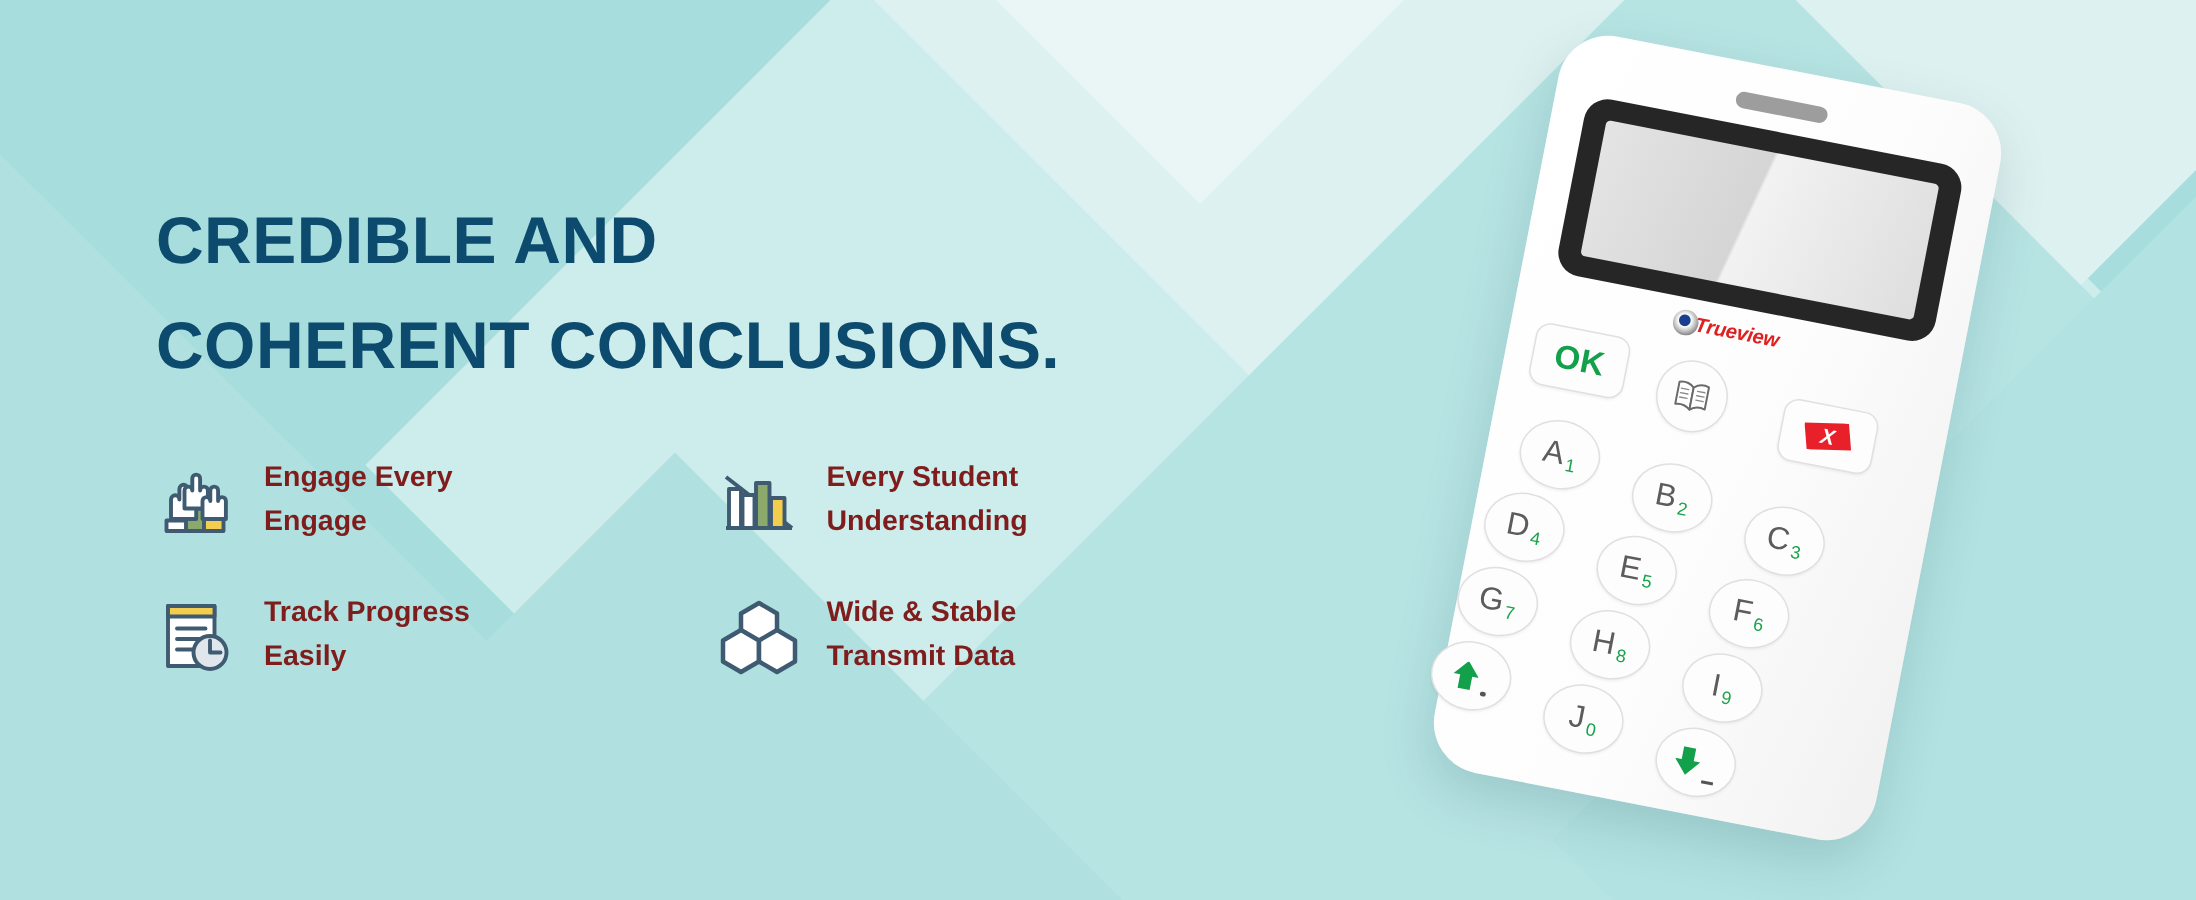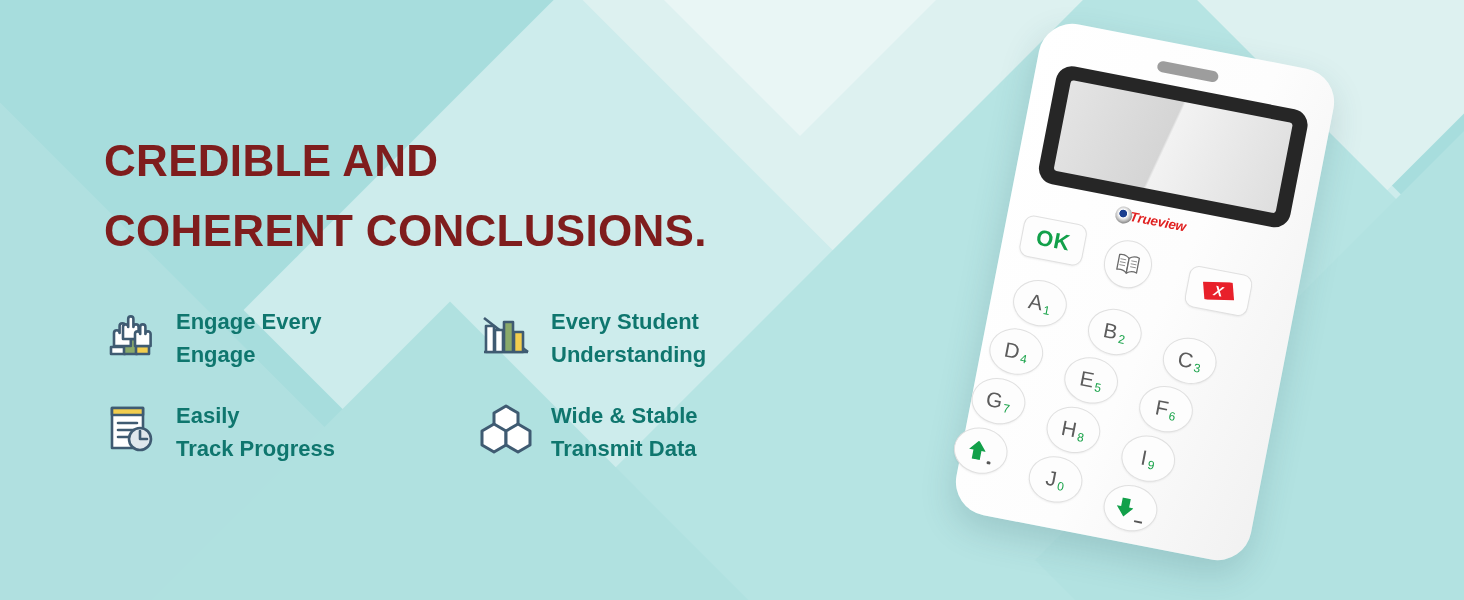--- a/index.html
+++ b/index.html
@@ -67,21 +67,21 @@
     width: 700px; height: 700px;
     background: #b2e2e1;
     transform: rotate(45deg);
   }
 
   
   .headline {
     position: absolute;
     left: 104px;
     top: 97px;
-    color: #7f1d1d;
+    color: #0c4a6e;
     font-size: 44px;
     font-weight: bold;
     letter-spacing: 0.3px;
     line-height: 1.58;
     text-transform: uppercase;
   }
   .headline-line { display: block; white-space: nowrap; }
 
   
   .features {
@@ -99,22 +99,22 @@
   }
   .feature-icon {
     width: 62px;
     height: 68px;
     flex: 0 0 62px;
     display: flex;
     align-items: center;
     justify-content: center;
   }
   .feature-text {
-    color: #0f766e;
-    font-size: 22px;
+    color: #7f1d1d;
+    font-size: 19px;
     font-weight: bold;
     line-height: 1.52;
     padding-top: 5px;
     padding-left: 14px;
   }
   .feature-text span { display: block; white-space: nowrap; }
 
   
   .device-wrap {
     position: absolute;
@@ -291,22 +291,22 @@
           <g stroke="#3f5b72" stroke-width="2.6" stroke-linejoin="round" fill="none">
             <rect x="9" y="8" width="31" height="40" fill="#ffffff"></rect>
             <rect x="9" y="8" width="31" height="7" fill="#f2cd4e"></rect>
             <path d="M15 23 H34 M15 30 H34 M15 37 H28" stroke-linecap="round"></path>
             <circle cx="37" cy="39" r="11" fill="#dfe7ec"></circle>
             <path d="M37 31 V39 H44" stroke-linecap="round"></path>
           </g>
         </svg>
       </div>
       <div class="feature-text">
+        <span>Track Progress</span>
         <span>Easily</span>
-        <span>Track Progress</span>
       </div>
     </div>
 
     <div class="feature">
       <div class="feature-icon">
         <svg width="56" height="56" viewBox="0 0 56 56">
           <g stroke="#3f5b72" stroke-width="3" stroke-linejoin="round" fill="#ffffff">
             <polygon points="28,6 40,13 40,27 28,34 16,27 16,13"></polygon>
             <polygon points="16,24 28,31 28,45 16,52 4,45 4,31"></polygon>
             <polygon points="40,24 52,31 52,45 40,52 28,45 28,31"></polygon>

